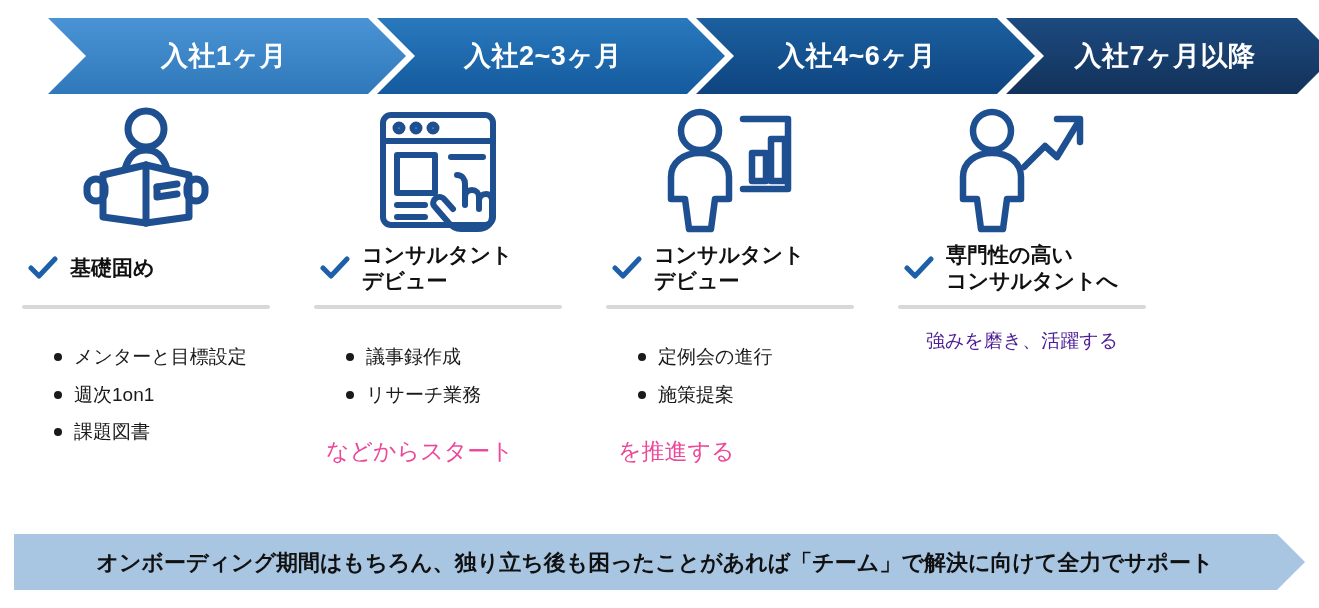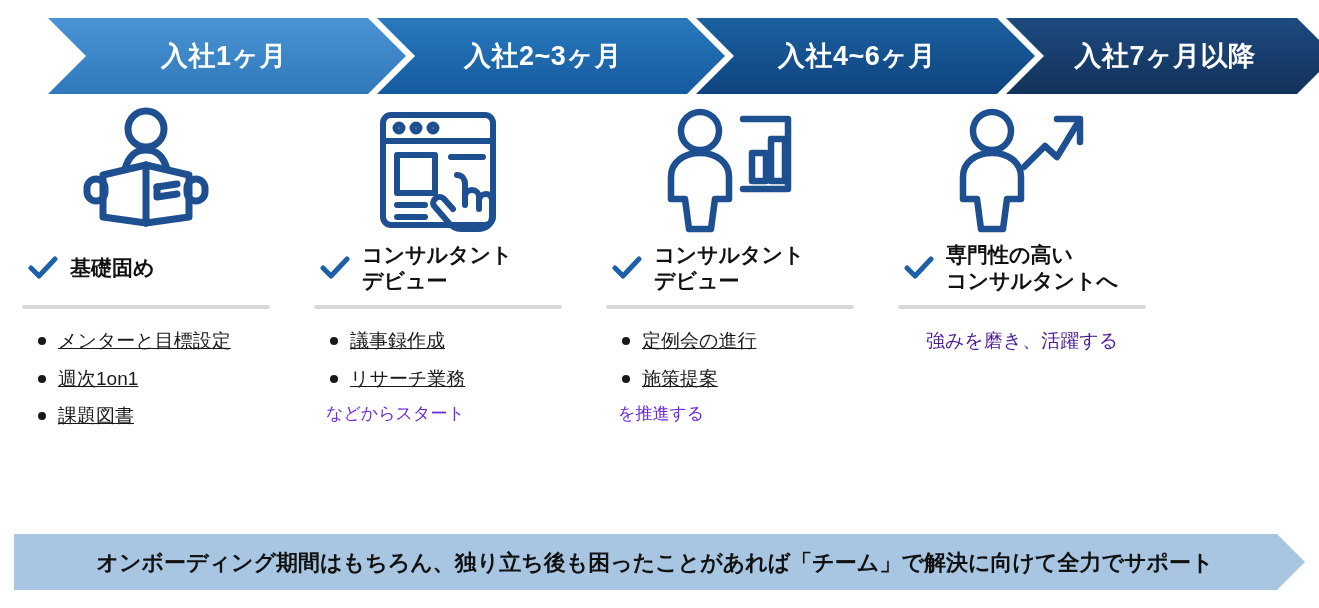--- a/index.html
+++ b/index.html
@@ -80,45 +80,44 @@
   .divider {
     height: 4px;
     background: #d8d8d8;
     border-radius: 2px;
     margin-top: 9px;
     margin-bottom: 13px;
   }
 
   .bullets {
     list-style: none;
-    margin: 0;
+    margin: 16px;
     padding: 0 0 0 12px;
-    text-decoration: underline;
   }
   .bullets li {
     position: relative;
     padding-left: 24px;
     font-size: 19px;
     line-height: 1.98;
     color: #1a1a1a;
   }
   .bullets li::before {
     content: "";
     position: absolute;
     left: 4px;
     top: 15px;
     width: 8px;
     height: 8px;
     border-radius: 50%;
     background: #1a1a1a;
   }
   .tail-line {
-    font-size: 17px;
+    font-size: 23px;
     line-height: 1.98;
-    color: #6d28d9;
+    color: #ec4899;
     padding-left: 12px;
   }
   .plain-line {
     font-size: 19px;
     line-height: 1.6;
     color: #4c1d95;
     text-align: center;
     padding-top: 4px;
   }
 

